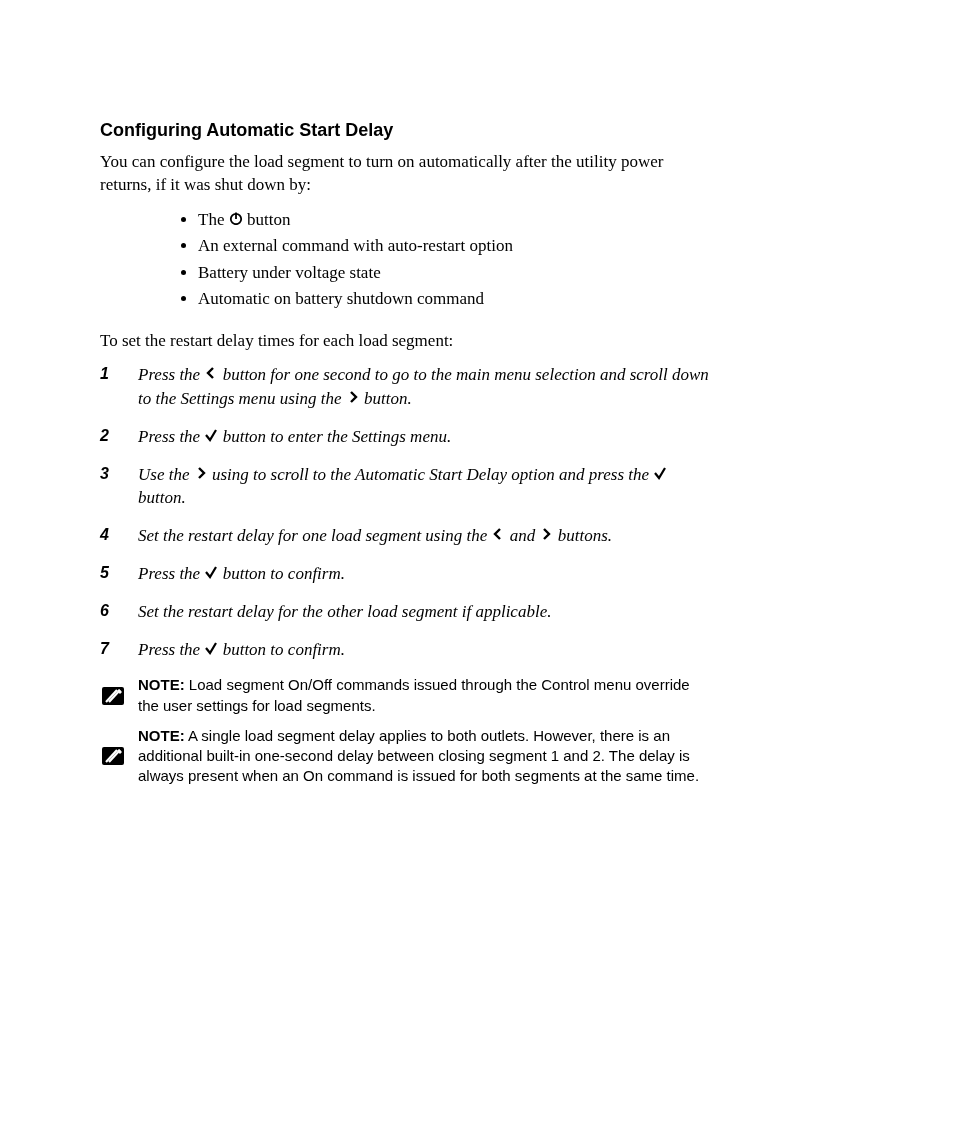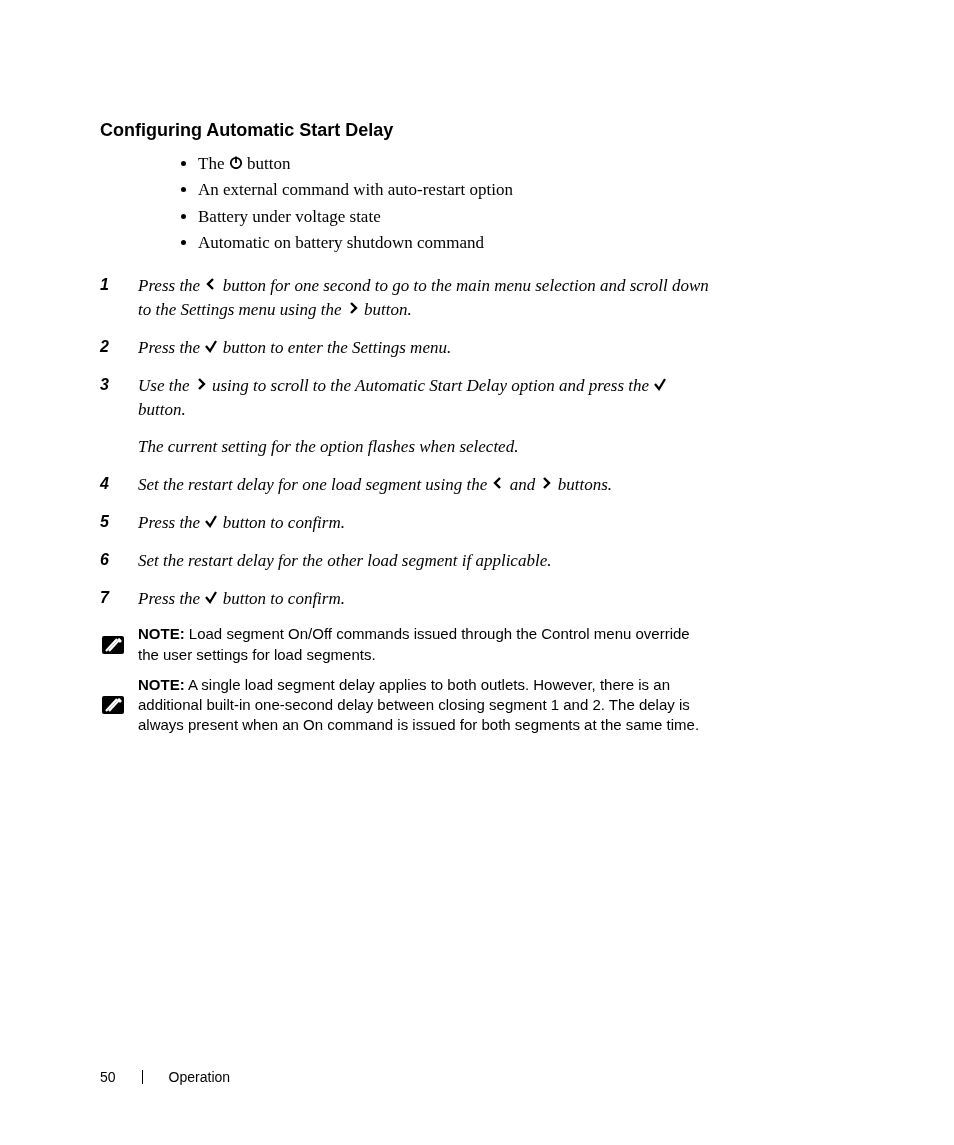--- a/index.html
+++ b/index.html
@@ -136,56 +136,57 @@
       <line x1="9" y1="17" x2="20" y2="5" stroke="#fff" stroke-width="2.2"></line>
       <path d="M19 4 l3 3 l-2 2 l-3 -3 z" fill="#fff"></path>
     </g>
   </defs>
 </svg>
 
 <div class="page">
 
   <div class="heading">Configuring Automatic Start Delay</div>
 
+  <p class="body-text">You can configure the load segment to turn on automatically after the utility power returns, if it was shut down by:</p>
 
   <ul class="bullets">
     <li>
       <span>The </span>
       <span class="inline-icon"><svg viewBox="0 0 14 14" width="14" height="14">
             <use href="#icon-power"></use>
           </svg></span>
       <span> button</span>
     </li>
     <li>An external command with auto-restart option</li>
     <li>Battery under voltage state</li>
     <li>Automatic on battery shutdown command</li>
   </ul>
 
 
+  <p class="body-text">To set the restart delay times for each load segment:</p>
 
   <ol class="steps">
     <li>
       <span>Press the </span><span class="inline-icon"><svg viewBox="0 0 14 14" width="14" height="14">
             <use href="#icon-left"></use>
           </svg></span><span> button for one second to go to the main menu selection and scroll down to the Settings menu using the </span><span class="inline-icon"><svg viewBox="0 0 14 14" width="14" height="14">
             <use href="#icon-right"></use>
           </svg></span><span> button.</span>
     </li>
     <li>
       <span>Press the </span><span class="inline-icon"><svg viewBox="0 0 14 14" width="14" height="14">
             <use href="#icon-check"></use>
           </svg></span><span> button to enter the Settings menu.</span>
     </li>
     <li>
       <span>Use the </span><span class="inline-icon"><svg viewBox="0 0 14 14" width="14" height="14">
             <use href="#icon-right"></use>
           </svg></span><span> using to scroll to the Automatic Start Delay option and press the </span><span class="inline-icon"><svg viewBox="0 0 14 14" width="14" height="14">
             <use href="#icon-check"></use>
           </svg></span><span> button.</span>
-      <div class="step-sub">The current setting for the option flashes when selected.</div>
     </li>
     <li>
       <span>Set the restart delay for one load segment using the </span><span class="inline-icon"><svg viewBox="0 0 14 14" width="14" height="14">
             <use href="#icon-left"></use>
           </svg></span><span> and </span><span class="inline-icon"><svg viewBox="0 0 14 14" width="14" height="14">
             <use href="#icon-right"></use>
           </svg></span><span> buttons.</span>
     </li>
     <li>
       <span>Press the </span><span class="inline-icon"><svg viewBox="0 0 14 14" width="14" height="14">
@@ -215,19 +216,14 @@
     <span class="note-icon">
         <svg viewBox="0 0 26 22" width="26" height="22">
           <use href="#icon-note"></use>
         </svg>
       </span>
     <div class="note-text">
       <span class="note-label">NOTE:</span><span> A single load segment delay applies to both outlets. However, there is an additional built-in one-second delay between closing segment 1 and 2. The delay is always present when an On command is issued for both segments at the same time.</span>
     </div>
   </div>
 
-  <div class="footer">
-    <span class="footer-page">50</span>
-    <span class="footer-divider"></span>
-    <span class="footer-section">Operation</span>
-  </div>
 
 </div>
 
 </body></html>

